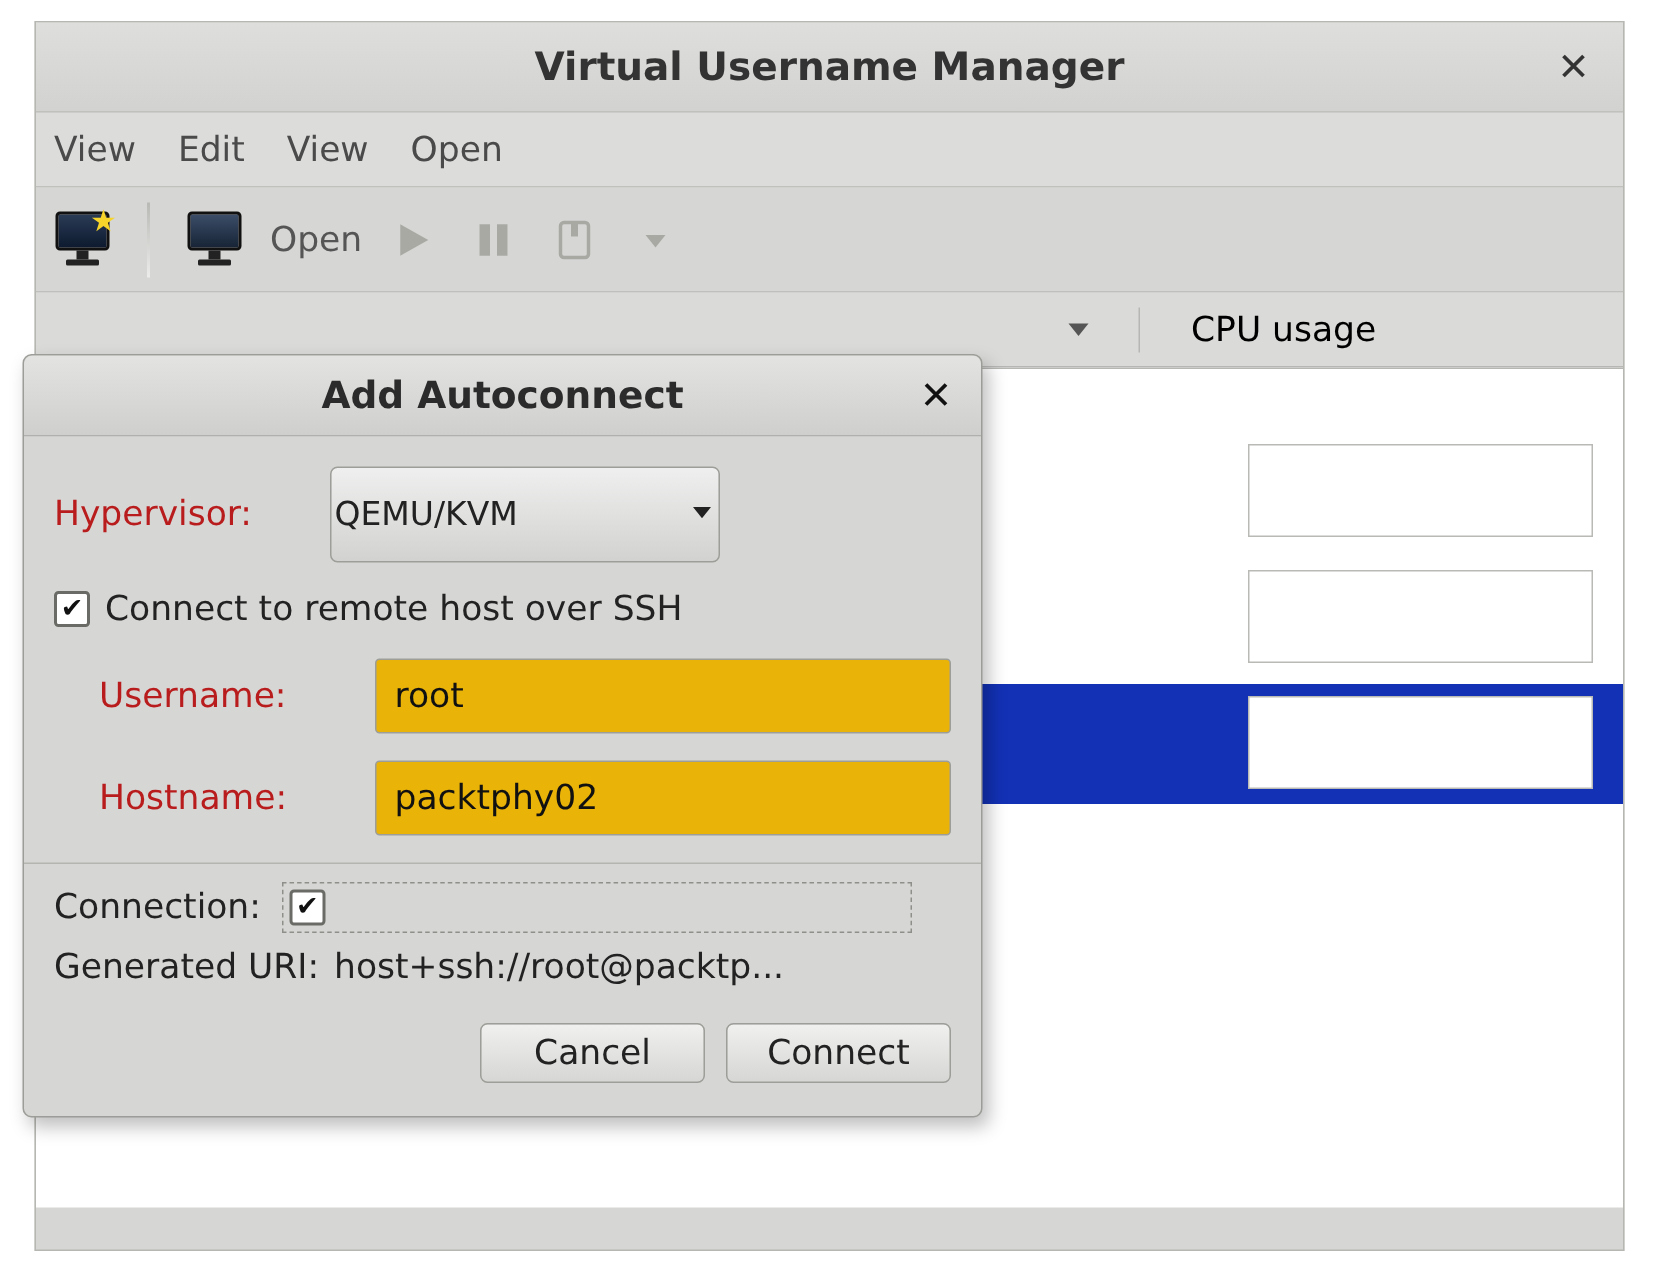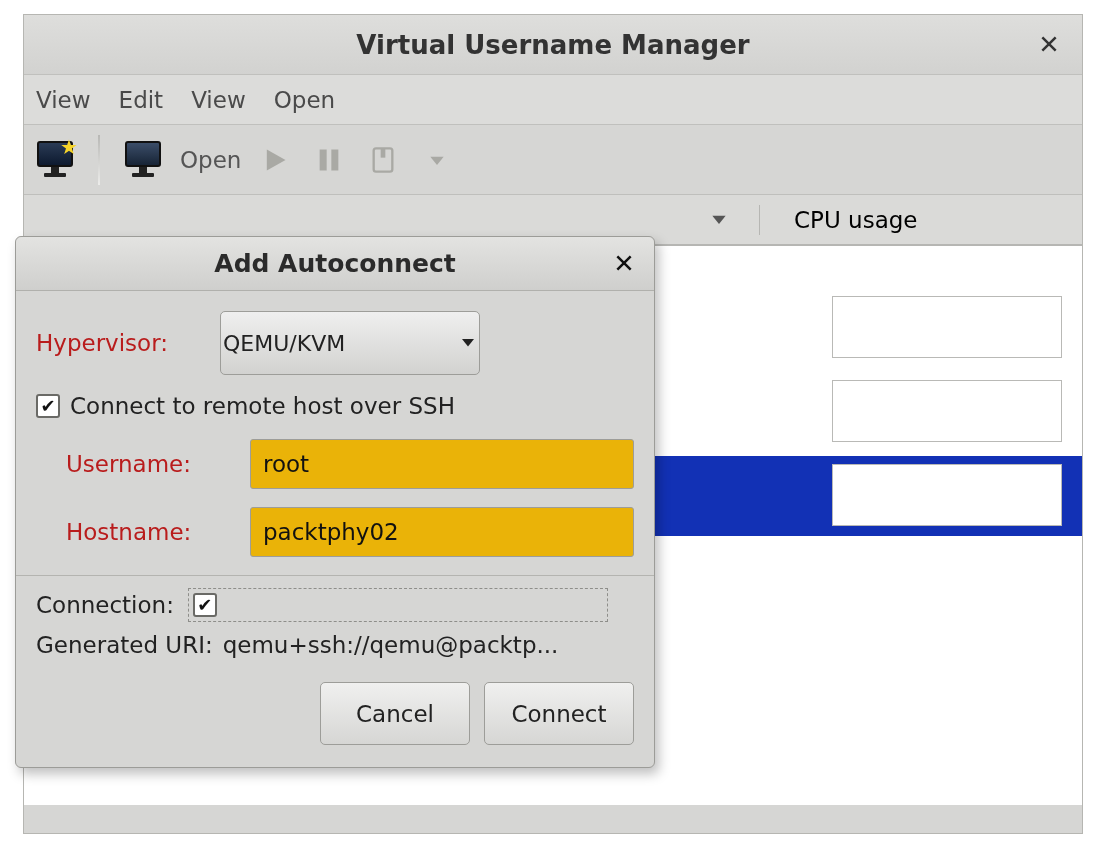--- a/index.html
+++ b/index.html
@@ -236,21 +236,21 @@
   .gen-row {
     font-size:23px; color:#222;
     display:flex; gap:10px; margin-bottom:18px;
     white-space:nowrap; overflow:hidden;
   }
   .btn-row {
     display:flex; justify-content:flex-end; gap:14px;
     padding: 0 20px 12px 0;
   }
   .btn {
-    min-width:150px; height:63px;
+    min-width:150px; height:40px;
     background: linear-gradient(#f0f0ef,#d6d6d4);
     border:1px solid #9d9d99;
     border-radius:5px;
     font-size:23px; color:#222;
     display:flex; align-items:center; justify-content:center;
     cursor:pointer;
   }
 </style>
 </head>
 <body>
@@ -381,21 +381,21 @@
 
     <div class="auto-row">
       <span>Connection:</span>
       <div class="auto-box">
         <span class="chk checked"></span>
       </div>
     </div>
 
     <div class="gen-row">
       <span>Generated URI:</span>
-      <span>qemu+ssh://qemu@packtp...</span>
+      <span>host+ssh://root@packtp...</span>
     </div>
   </div>
 
   <div class="btn-row">
     <div class="btn">Cancel</div>
     <div class="btn">Connect</div>
   </div>
 </div>
 
 </body></html>

